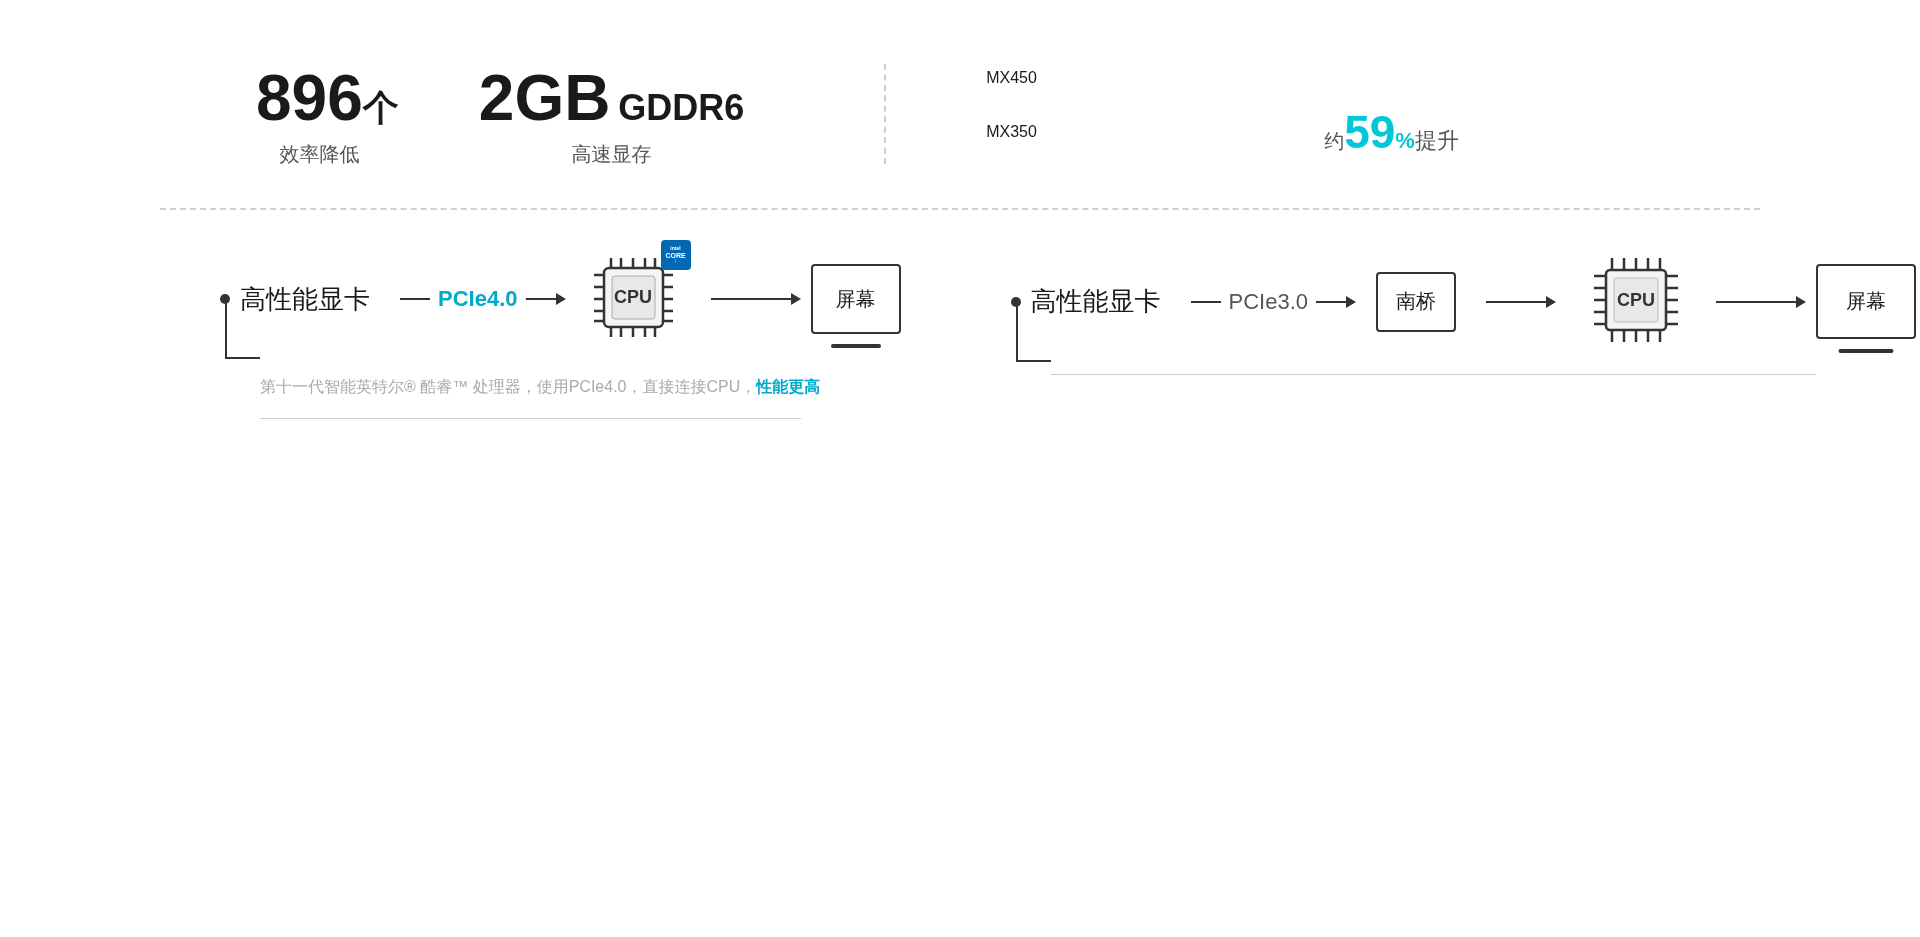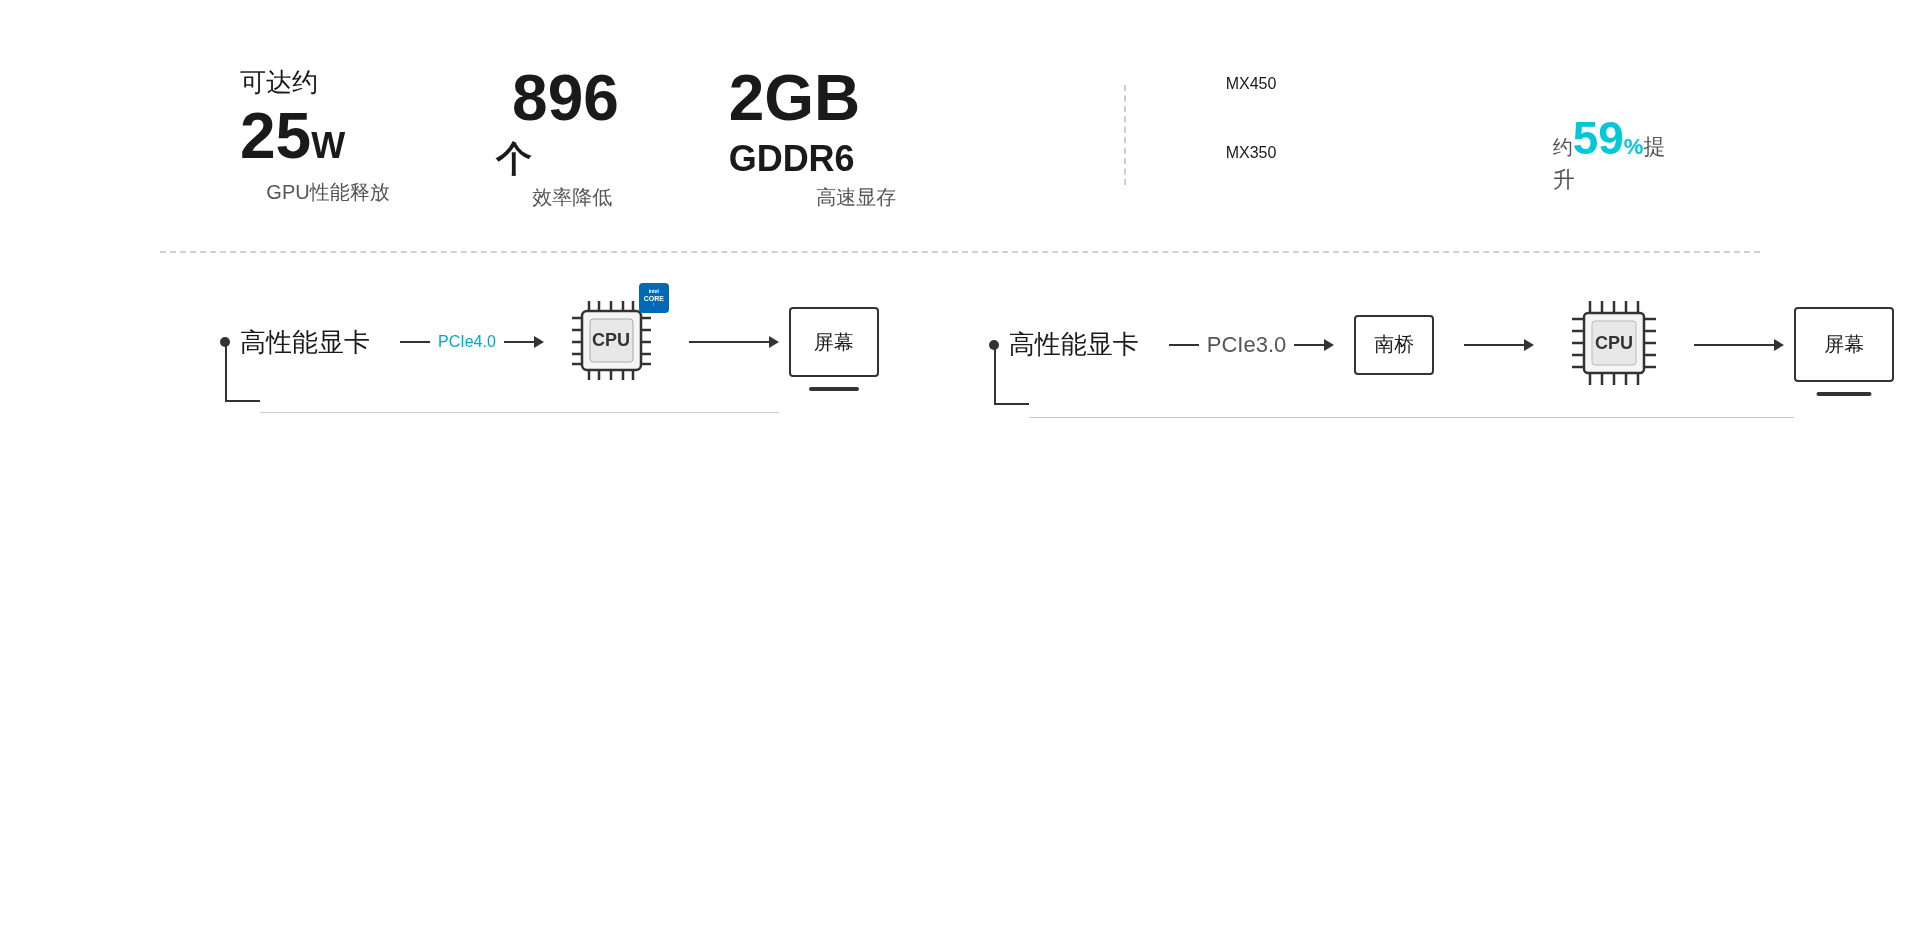--- a/index.html
+++ b/index.html
@@ -121,26 +121,20 @@
       flex-direction: column;
       gap: 12px;
     }
 
   </style>
 </head>
 <body>
 
 <div class="top-section">
 
-  <div class="stat-item">
-    <div class="stat-value">
-      <span style="font-size:26px; font-weight:400;">可达约</span><span class="big">25</span><span class="unit">W</span>
-    </div>
-    <div class="stat-label">GPU性能释放</div>
-  </div>
 
   <div class="stat-item">
     <div class="stat-value">
       <span class="big" style="font-size:64px;margin-left:16px;">896</span><span class="unit">个</span>
     </div>
     <div class="stat-label">效率降低</div>
   </div>
 
   <div class="stat-item">
     <div class="stat-value">
@@ -176,21 +170,21 @@
       <div style="position:absolute; left:60px; top:50%; transform:translateY(-50%);">
         <div style="width:10px;height:10px;background:#333;border-radius:50%;"></div>
       </div>
       <div style="position:absolute; left:65px; top:50%; width:2px; height:60px; background:#333; transform:translateY(0);"></div>
       <div style="position:absolute; left:65px; top:calc(50% + 58px); width:35px; height:2px; background:#333;"></div>
 
       <span style="font-size:26px; color:#1a1a1a; font-weight:500; min-width:160px;">高性能显卡</span>
 
       <div style="display:flex;align-items:center;">
         <div style="width:30px;height:2px;background:#333;"></div>
-        <span style="font-size:16px;font-weight:400;color:#00aacc;margin:16px 8px;">PCIe4.0</span>
+        <span style="font-size:22px;font-weight:700;color:#00aacc;margin:16px 8px;">PCIe4.0</span>
         <div style="width:30px;height:2px;background:#333;"></div>
         <div style="width:0;height:0;border-top:6px solid transparent;border-bottom:6px solid transparent;border-left:10px solid #333;"></div>
       </div>
 
       <div style="margin:0 20px; position:relative;">
         
         <div style="position:absolute;top:-10px;right:-10px;width:30px;height:30px;background:#0068b5;border-radius:4px;display:flex;flex-direction:column;align-items:center;justify-content:center;z-index:10;">
           <span style="font-size:5px;color:white;font-weight:700;line-height:1.1;">intel</span>
           <span style="font-size:7px;color:white;font-weight:700;line-height:1;">CORE</span>
           <span style="font-size:5px;color:#a0d0ff;font-weight:400;line-height:1;">i</span>
@@ -236,20 +230,23 @@
       </div>
 
       <div style="position:relative;">
         <div style="width:90px;height:70px;border:2.5px solid #333;border-radius:4px;display:flex;align-items:center;justify-content:center;background:#fff;font-size:20px;color:#1a1a1a;">
           <span>屏幕</span>
         </div>
         <div style="position:absolute;bottom:-14px;left:50%;transform:translateX(-50%);width:50px;height:4px;background:#333;border-radius:2px;"></div>
       </div>
     </div>
 
+    <div style="font-size:16px;color:#aaa;padding-left:100px;margin-top:16px;">
+      <span>第十一代智能英特尔® 酷睿™ 处理器，使用PCIe4.0，直接连接CPU，</span><span style="color:#00aacc;font-weight:600;">性能更高</span>
+    </div>
 
     <div style="margin-left:100px;margin-top:8px;border-bottom:1.5px solid #ccc;width:calc(100% - 200px);"></div>
   </div>
 
   <div class="diagram-row">
     <div style="display:flex; align-items:center; padding-left:80px; position:relative;">
 
       <div style="position:absolute; left:60px; top:50%; transform:translateY(-50%);">
         <div style="width:10px;height:10px;background:#333;border-radius:50%;"></div>
       </div>

